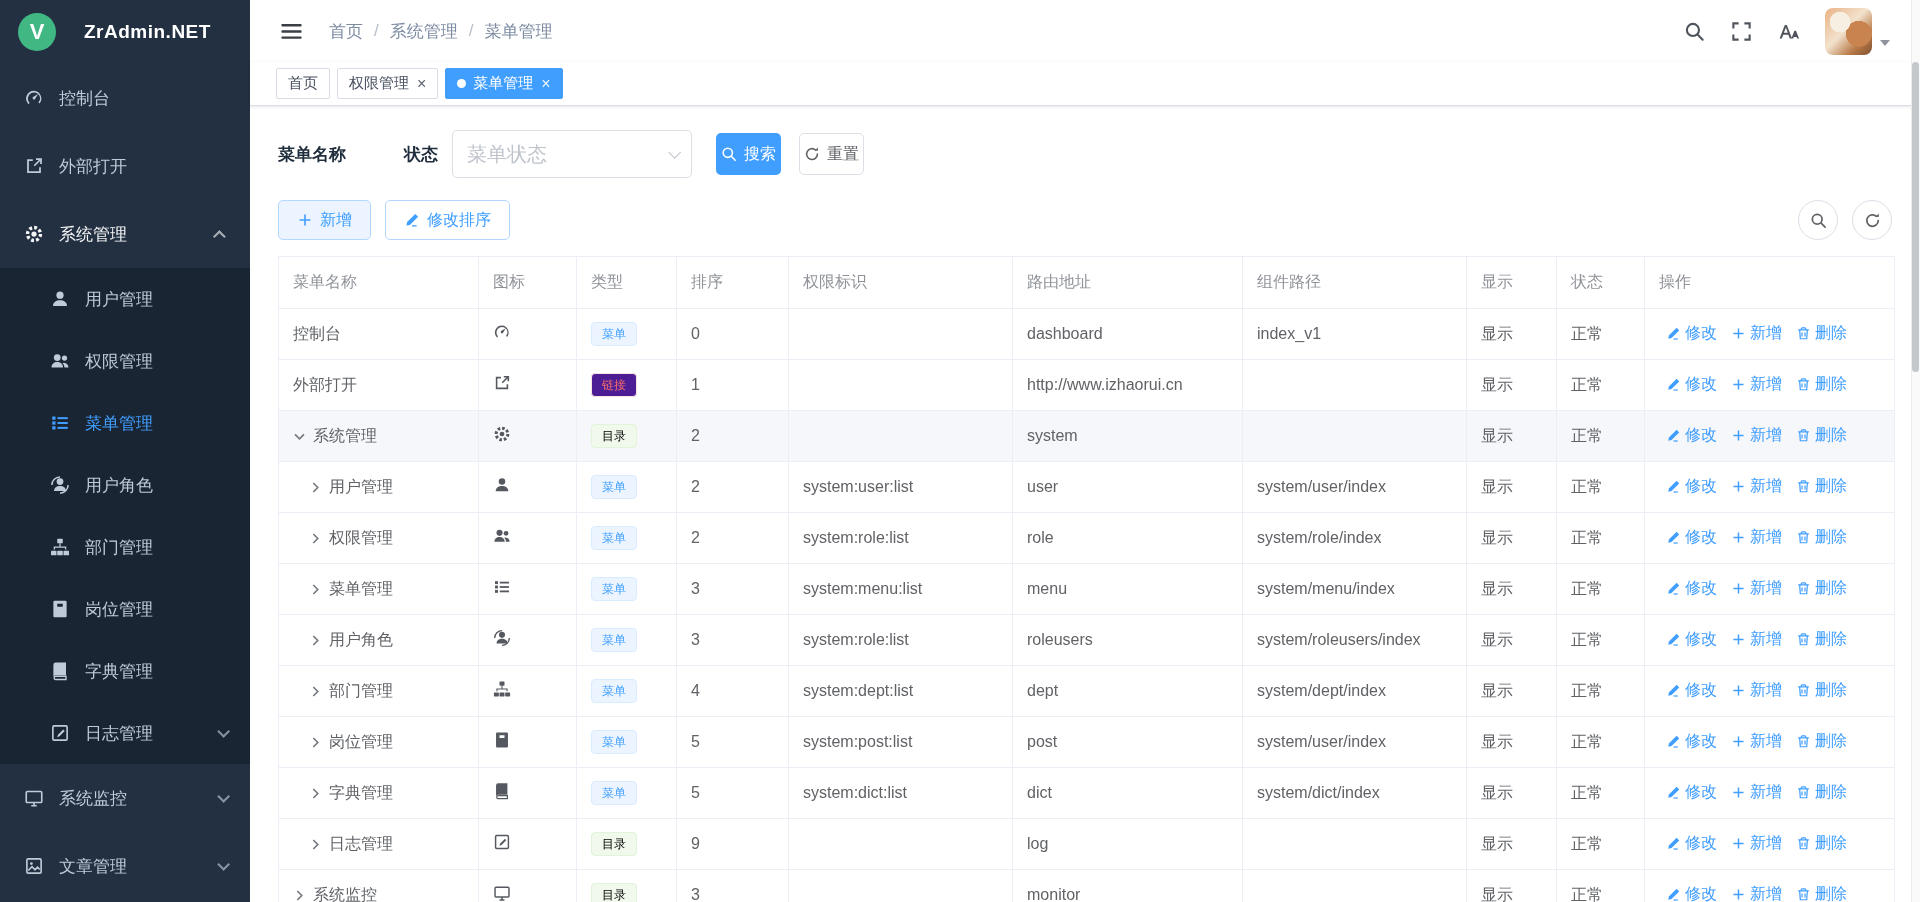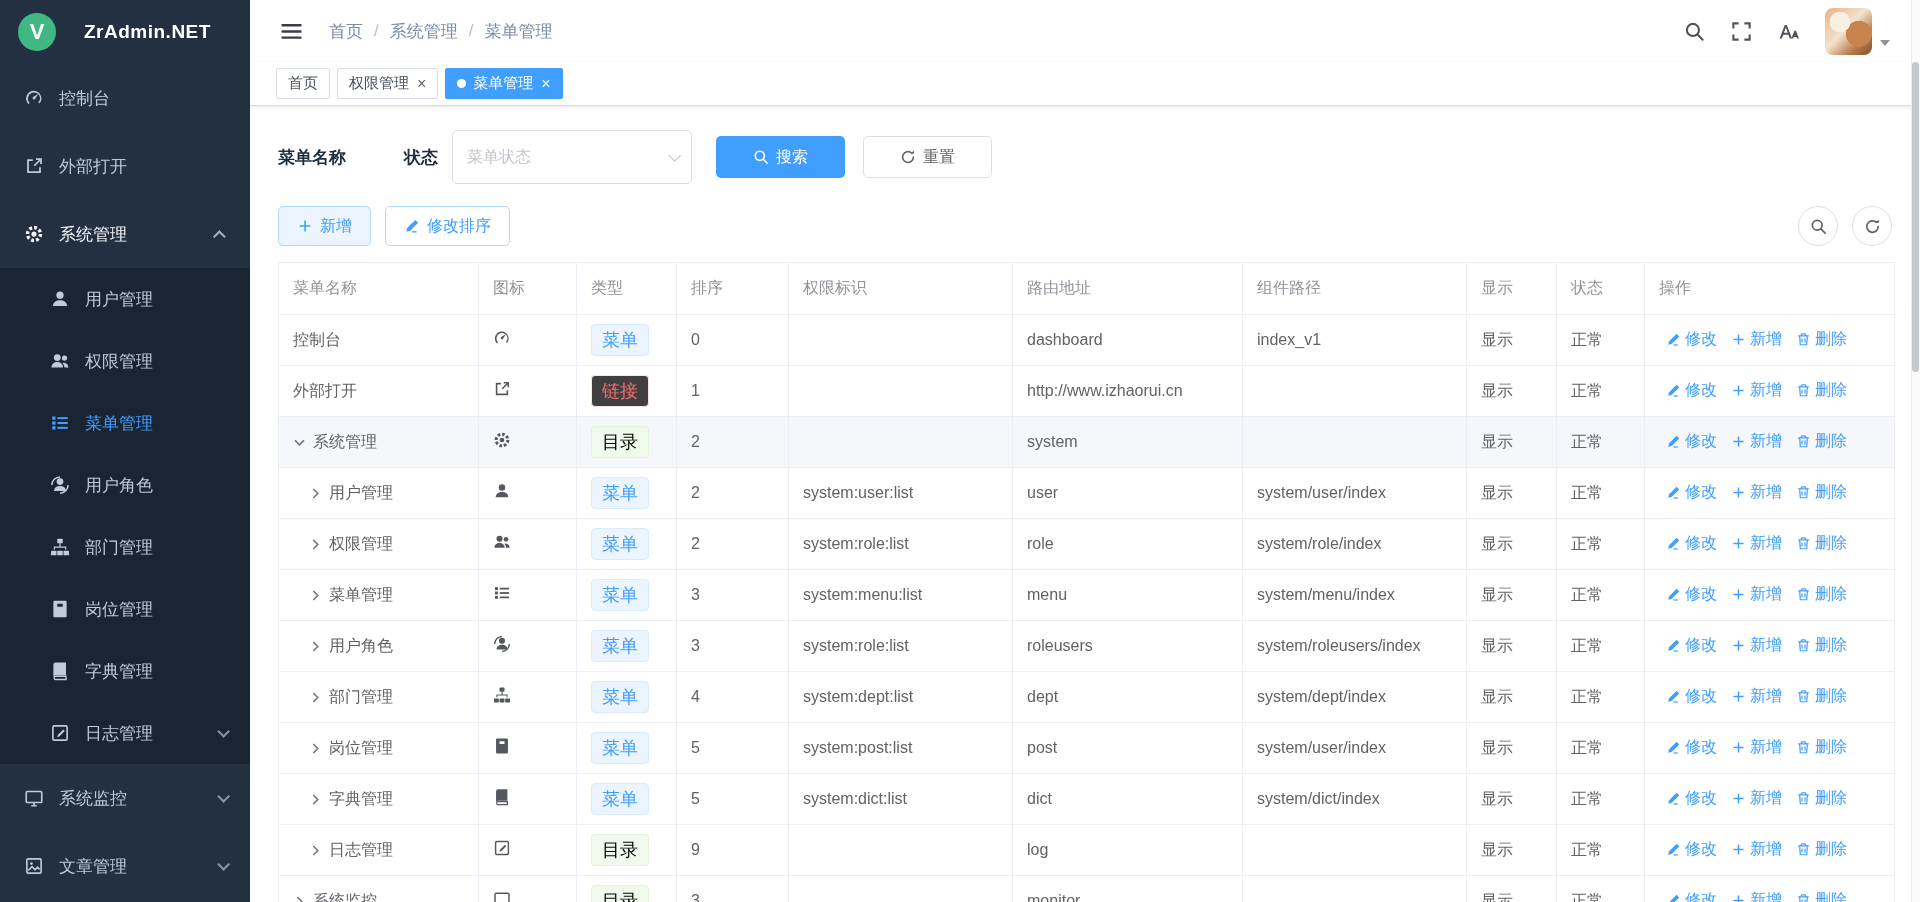--- a/index.html
+++ b/index.html
@@ -53,27 +53,27 @@
   .tab-close { margin-left:8px; font-size:16px; line-height:1; opacity:.9; }
 
   
   .content { flex:1; padding:0 28px; overflow:hidden; }
   .filter-row { display:flex; align-items:center; margin-top:24px; }
   .f-label { font-size:17px; font-weight:bold; color:#1f2d3d; white-space:nowrap; }
   .f-input { width:200px; height:42px; border:1px solid #dcdfe6; border-radius:5px; padding:0 14px;
     font-size:16px; color:#606266; margin-left:14px; outline:none; font-family:inherit; }
   .f-input::placeholder { color:#bfc4cc; }
   .f-gap { width:58px; }
-  .select { width:240px; height:54px; border:1px solid #dcdfe6; border-radius:5px; display:flex;
+  .select { width:240px; height:48px; border:1px solid #dcdfe6; border-radius:5px; display:flex;
     align-items:center; justify-content:space-between; padding:0 14px; margin-left:14px;
-    color:#bfc4cc; font-size:16px; cursor:pointer; }
+    color:#bfc4cc; font-size:20px; cursor:pointer; }
   .select-caret { width:9px; height:9px; border-right:1.6px solid #c0c4cc; border-bottom:1.6px solid #c0c4cc;
     transform:rotate(45deg) translateY(-3px); }
   .btn { height:42px; border-radius:5px; font-size:16px; display:inline-flex; align-items:center; gap:7px;
-    padding:0 36px; cursor:pointer; border:1px solid transparent; font-family:inherit; }
+    padding:0 4px; cursor:pointer; border:1px solid transparent; font-family:inherit; }
   .btn .icon { width:16px; height:16px; display:inline-flex; }
   .btn-search { background:#409eff; color:#fff; margin-left:24px; }
   .btn-reset { background:#fff; color:#606266; border-color:#dcdfe6; margin-left:18px; }
   .toolbar-row { display:flex; align-items:center; margin-top:22px; }
   .btn-add { background:#ecf5ff; color:#409eff; border-color:#b3d8ff; height:40px; padding:0 18px; }
   .btn-sort { background:#fff; color:#409eff; border-color:#b3d8ff; height:40px; padding:0 18px; margin-left:14px; }
   .toolbar-right { margin-left:auto; display:flex; gap:14px; }
   .circle-btn { width:40px; height:40px; border-radius:50%; border:1px solid #dcdfe6; background:#fff;
     display:flex; align-items:center; justify-content:center; color:#606266; cursor:pointer; }
   .circle-btn .icon { width:17px; height:17px; display:inline-flex; }
@@ -85,23 +85,23 @@
     border-bottom:1px solid #ebeef5; padding:0 14px; text-align:left; white-space:nowrap; }
   td { height:50px; border-right:1px solid #ebeef5; border-bottom:1px solid #ebeef5; padding:0 14px;
     overflow:hidden; white-space:nowrap; }
   th:last-child, td:last-child { border-right:none; }
   th.center, td.center { text-align:left; }
   tr.hl td { background:#f5f7fa; }
   .cell-name { display:flex; align-items:center; height:50px; }
   .tree-arrow { display:inline-flex; width:13px; height:13px; color:#73777e; margin-right:7px; flex-shrink:0; cursor:pointer; }
   .tree-arrow.open { transform:rotate(90deg); }
   .row-icon { width:18px; height:18px; display:inline-flex; color:#55595f; }
-  .tag { display:inline-block; padding:3px 10px; border-radius:4px; font-size:18px; border:1px solid; line-height:1.35; }
+  .tag { display:inline-block; padding:3px 10px; border-radius:4px; font-size:12px; border:1px solid; line-height:1.35; }
   .tag-blue  { color:#409eff; background:#ecf5ff; border-color:#d9ecff; }
-  .tag-red   { color:#f56c6c; background:#404040; border-color:#fde2e2; }
+  .tag-red   { color:#f56c6c; background:#4c1d95; border-color:#fde2e2; }
   .tag-green { color:#000000; background:#f0f9eb; border-color:#e1f3d8; }
   .ops a { color:#409eff; display:inline-flex; align-items:center; gap:4px; margin:0 7px;
     cursor:pointer; text-decoration:none; }
   .ops .icon { width:15px; height:15px; display:inline-flex; }
 
   
   .pg-scrollbar { position:absolute; top:0; right:0; width:9px; height:100%; background:#fafafa;
     border-left:1px solid #ececec; }
   .pg-thumb { position:absolute; top:62px; right:1px; width:7px; height:310px; border-radius:4px; background:#c4c7cc; }
 </style>

